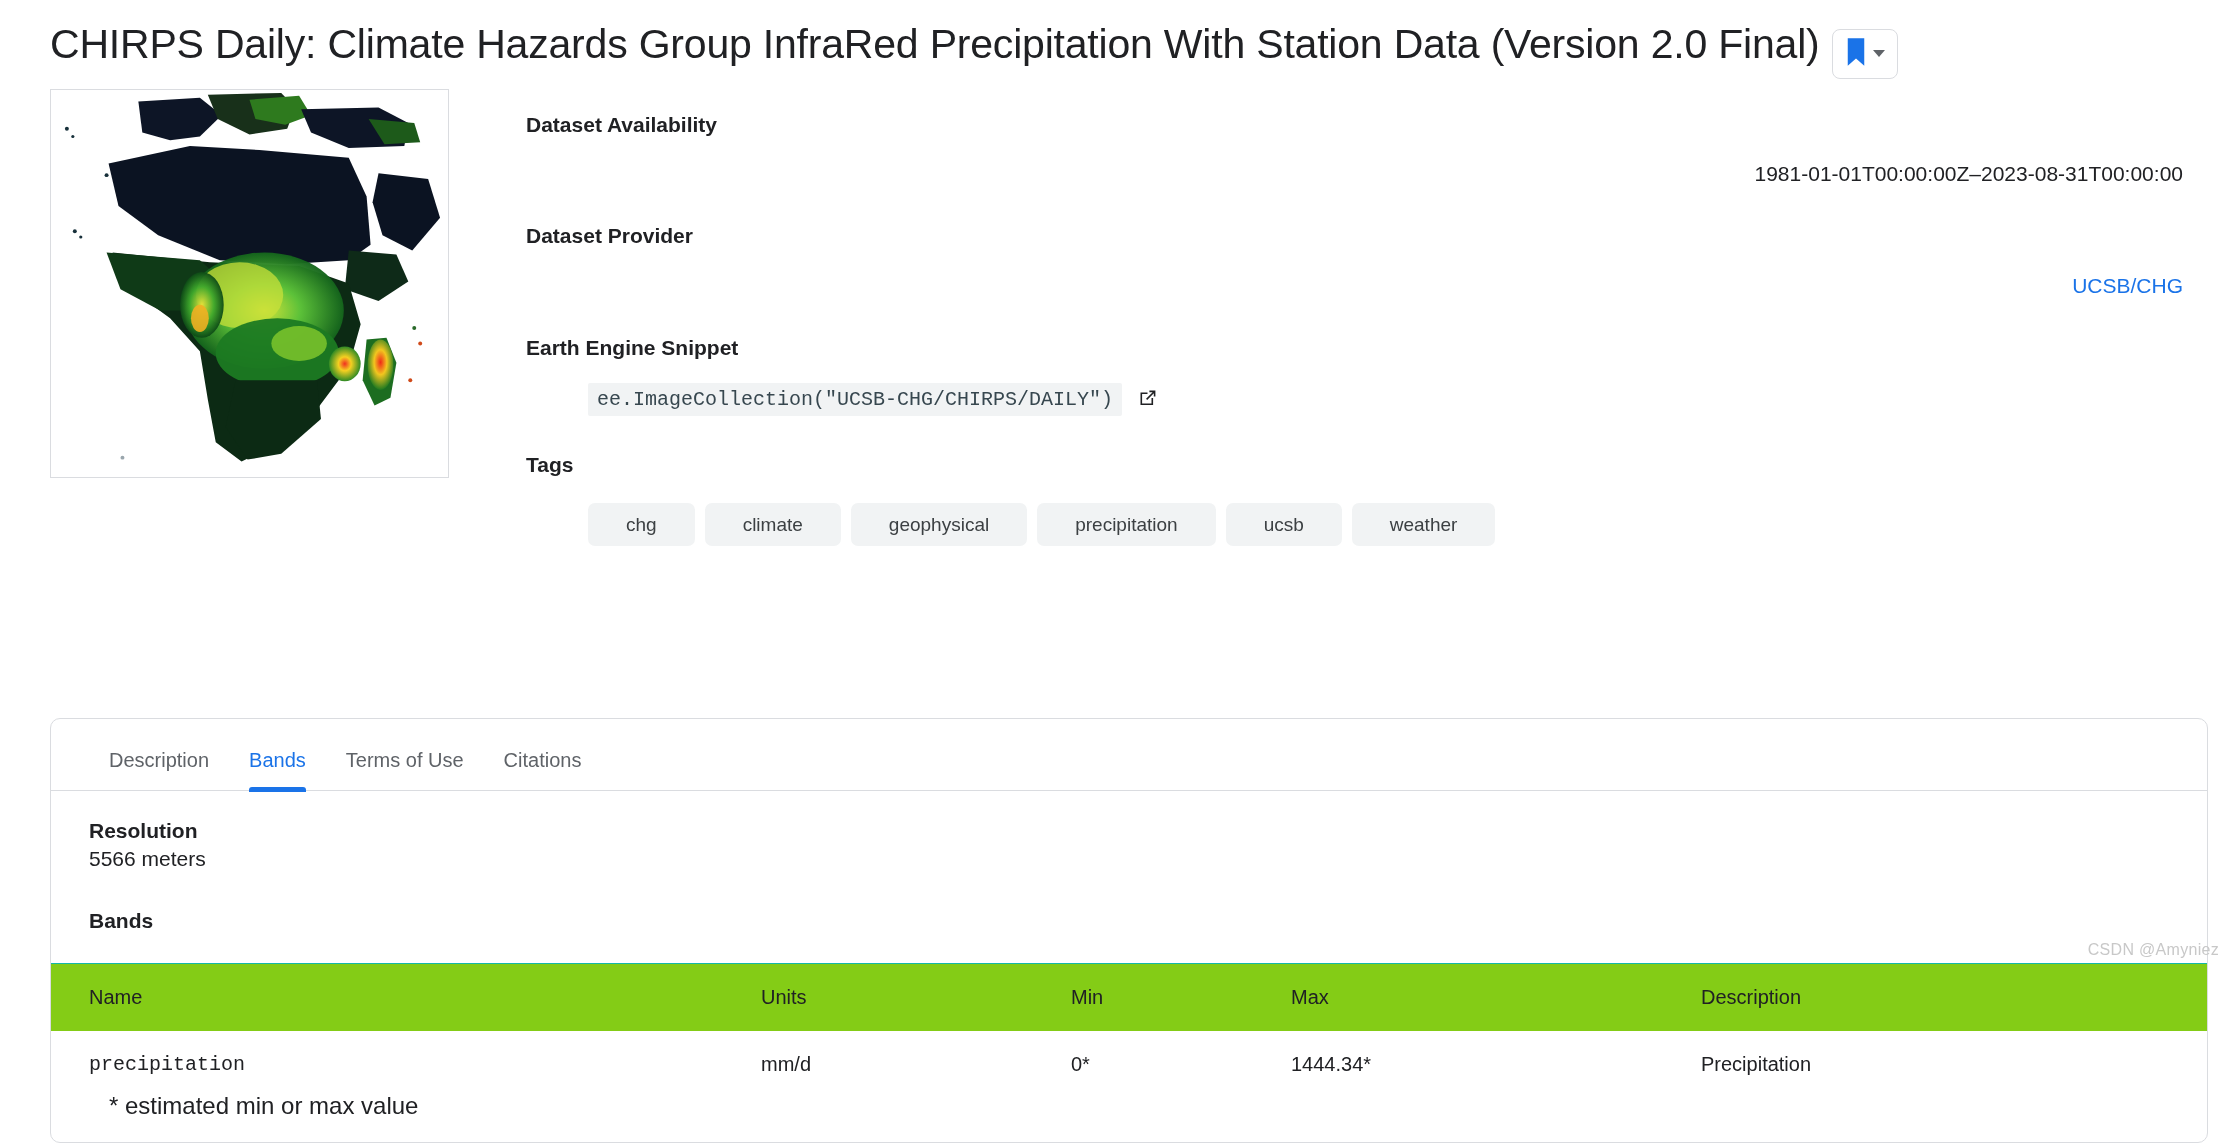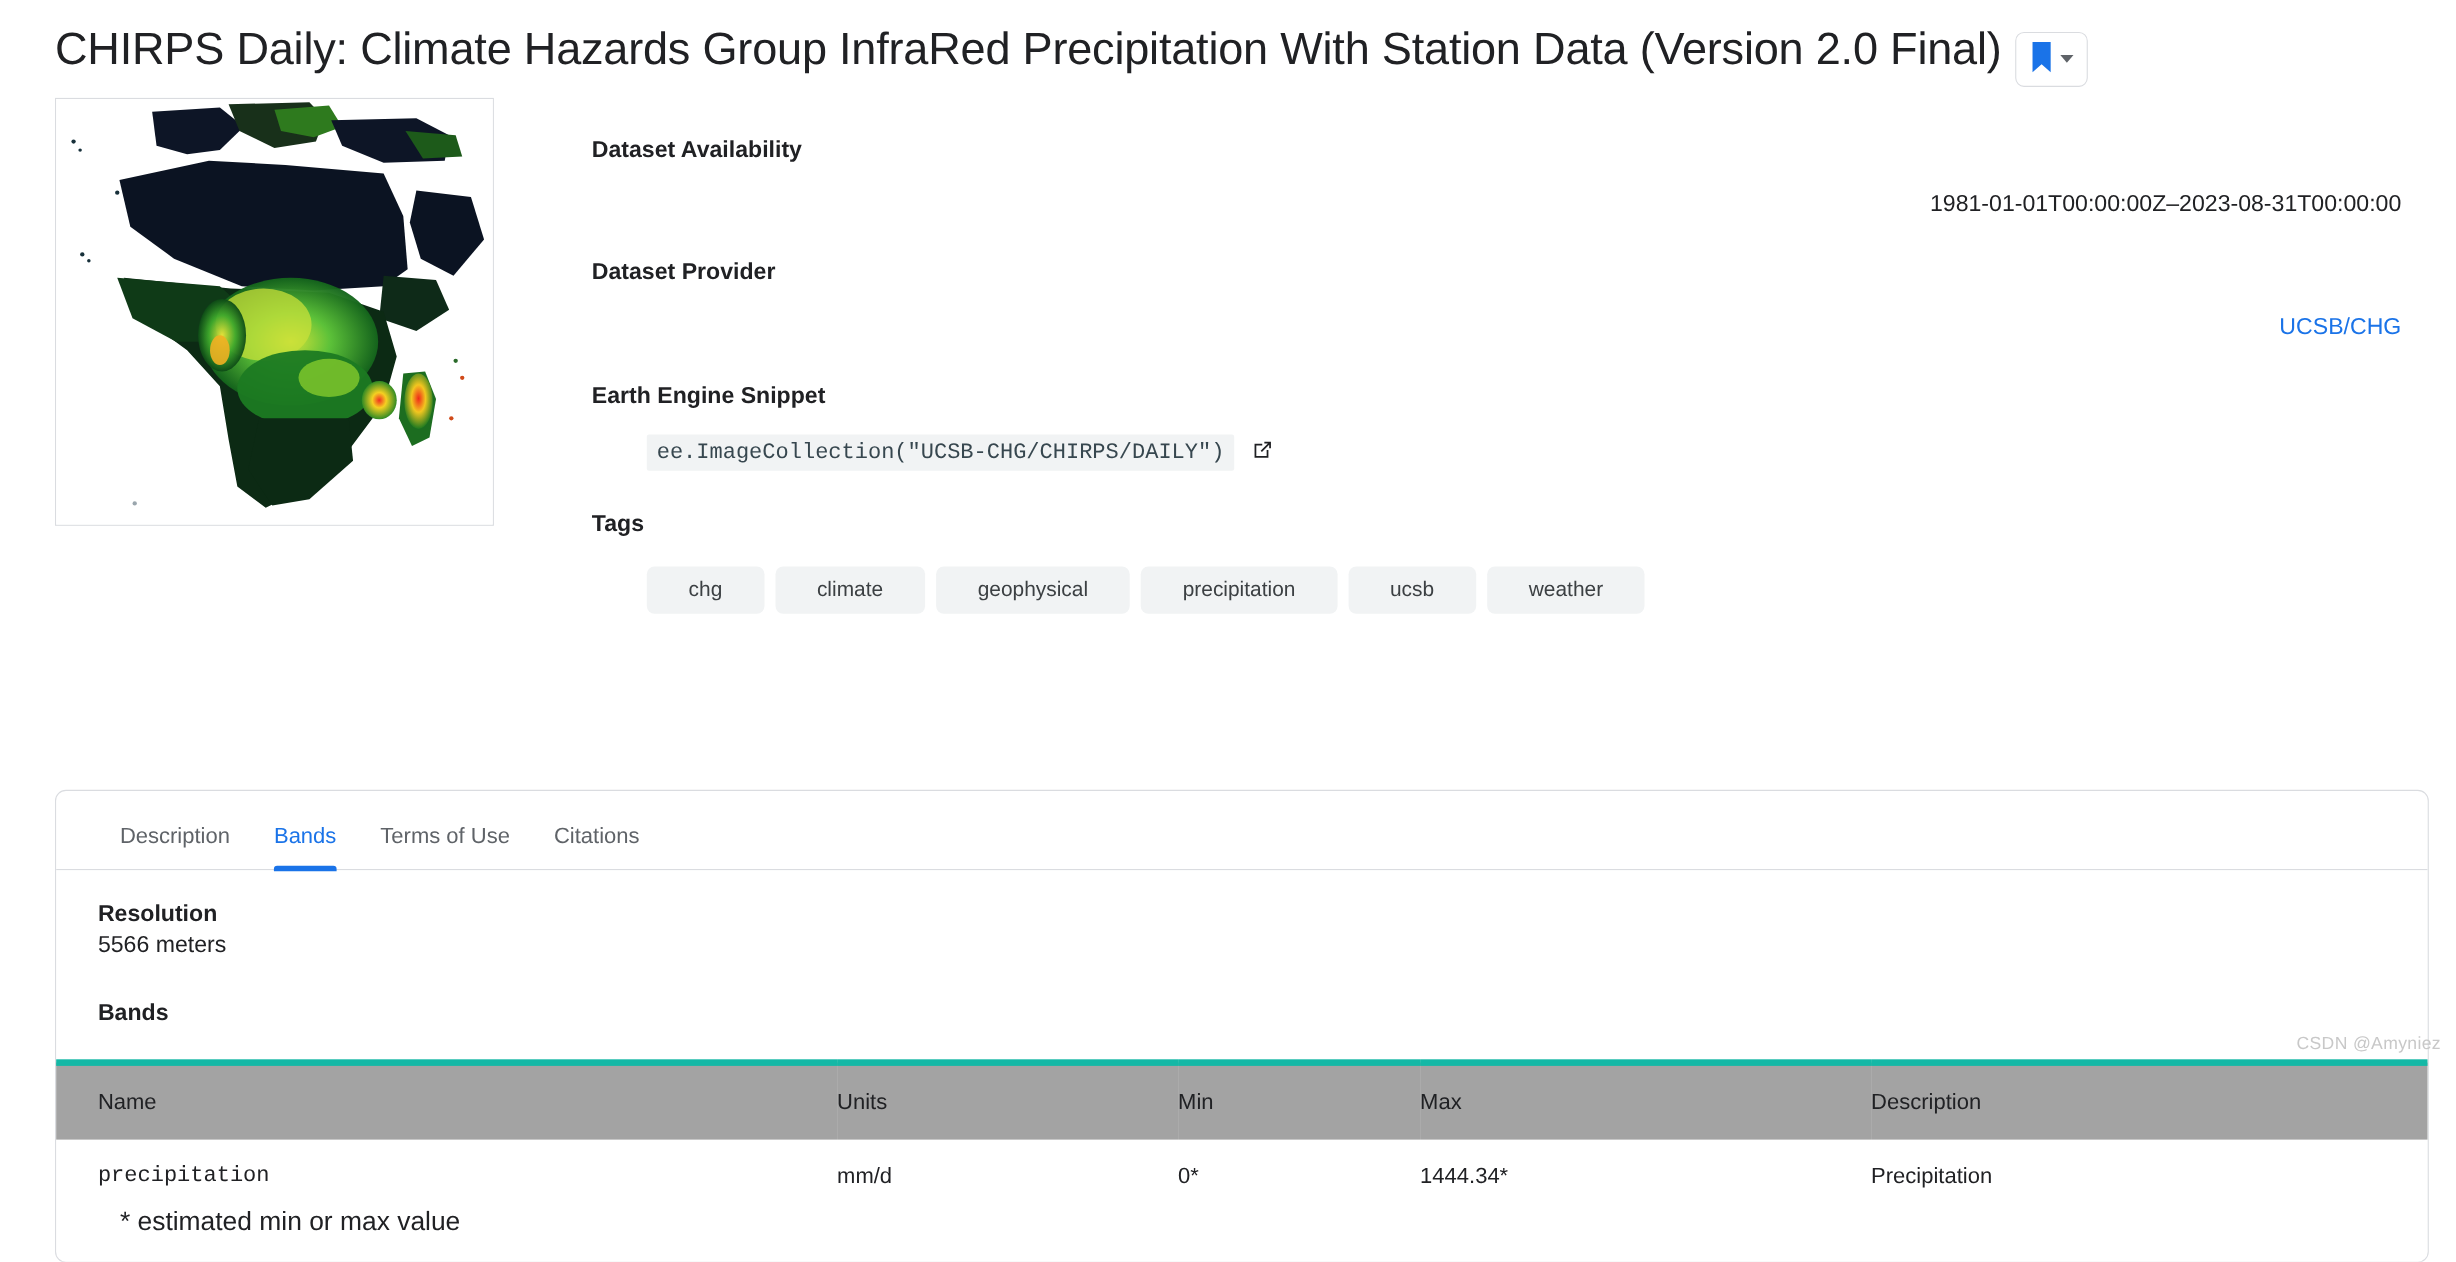--- a/index.html
+++ b/index.html
@@ -72,21 +72,21 @@
     position: relative;
   }
   .thumb svg { display: block; width: 100%; height: 100%; }
 
   .meta {
     flex: 1 1 auto;
     padding-left: 77px;
     padding-top: 22px;
   }
   .meta h3 {
-    margin: 12px;
+    margin: 0;
     font-size: 21px;
     font-weight: 700;
     color: #202124;
     line-height: 1.3;
   }
   .meta .val {
     font-size: 21px;
     color: #202124;
     margin: 22px 0 0 62px;
     line-height: 1.3;
@@ -184,27 +184,27 @@
     margin: 0 0 38px 0;
   }
   .sec-label.bands-label { margin-bottom: 30px; }
 
   table.bands {
     width: 100%;
     border-collapse: collapse;
     table-layout: fixed;
   }
   table.bands thead th {
-    background: #a3a3a3;
+    background: #84cc16;
     text-align: left;
     font-size: 20px;
     font-weight: 400;
     color: #202124;
     padding: 22px 0 22px 0;
-    border-top: 6px solid #14b8a6;
+    border-top: 1px solid #14b8a6;
   }
   table.bands thead th:first-child { padding-left: 38px; }
   .col-name  { width: 710px; }
   .col-units { width: 310px; }
   .col-min   { width: 220px; }
   .col-max   { width: 410px; }
   .col-desc  { width: auto; }
 
   table.bands tbody td {
     font-size: 20px;

